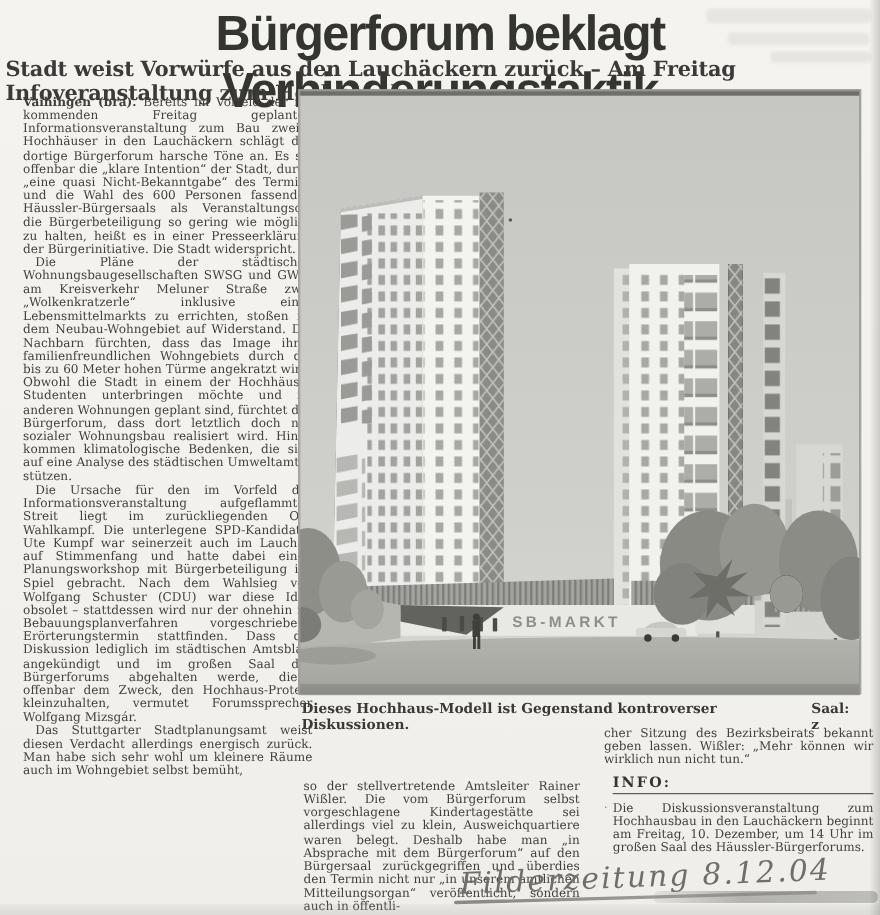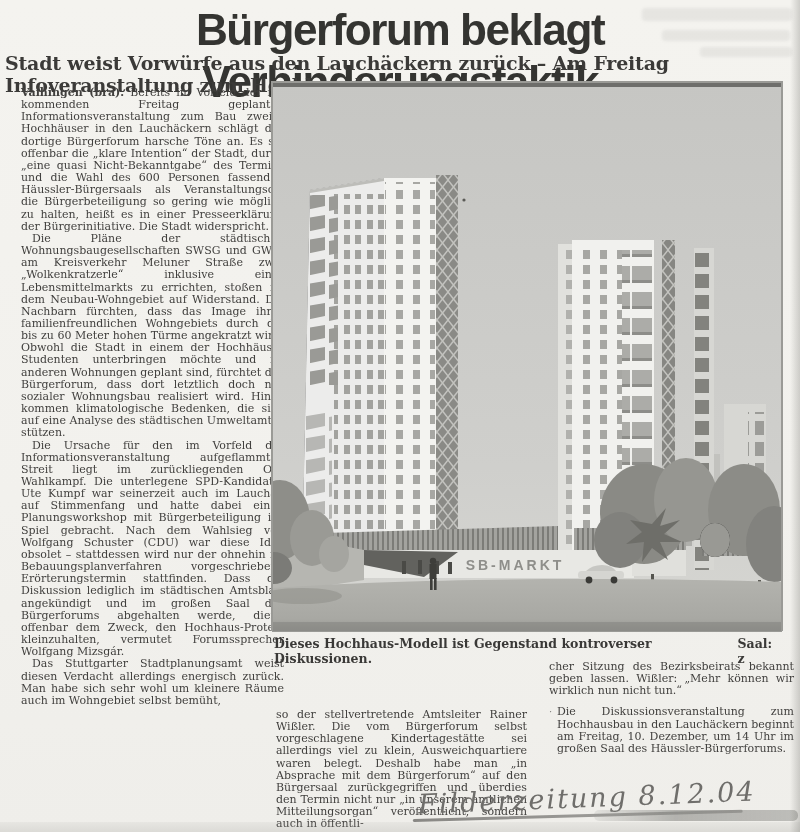--- a/index.html
+++ b/index.html
@@ -224,20 +224,21 @@
   <span>Saal: z</span>
 </div>
 
 <div class="col col-mid">
   <p>so der stellvertretende Amtsleiter Rainer Wißler. Die vom Bürgerforum selbst vorgeschlagene Kindertagestätte sei allerdings viel zu klein, Ausweichquartiere waren belegt. Deshalb habe man „in Absprache mit dem Bürgerforum“ auf den Bürgersaal zurückgegriffen und überdies den Termin nicht nur „in unserem amtlichen Mitteilungsorgan“ veröffentlicht, sondern auch in öffentli-</p>
 </div>
 
 <div class="col col-right">
   <p>cher Sitzung des Bezirksbeirats bekannt geben lassen. Wißler: „Mehr können wir wirklich nun nicht tun.“</p>
   <div class="info-box">
+    <div class="info-head">INFO:</div>
     <div class="info-item">
       <span class="info-bullet">·</span>
       <span class="info-text">Die Diskussionsveranstaltung zum Hochhausbau in den Lauchäckern beginnt am Freitag, 10. Dezember, um 14 Uhr im großen Saal des Häussler-Bürgerforums.</span>
     </div>
   </div>
 </div>
 
 <div class="handwriting">
   <span>Filderzeitung 8.12.04</span>
   <span class="underline"></span>

